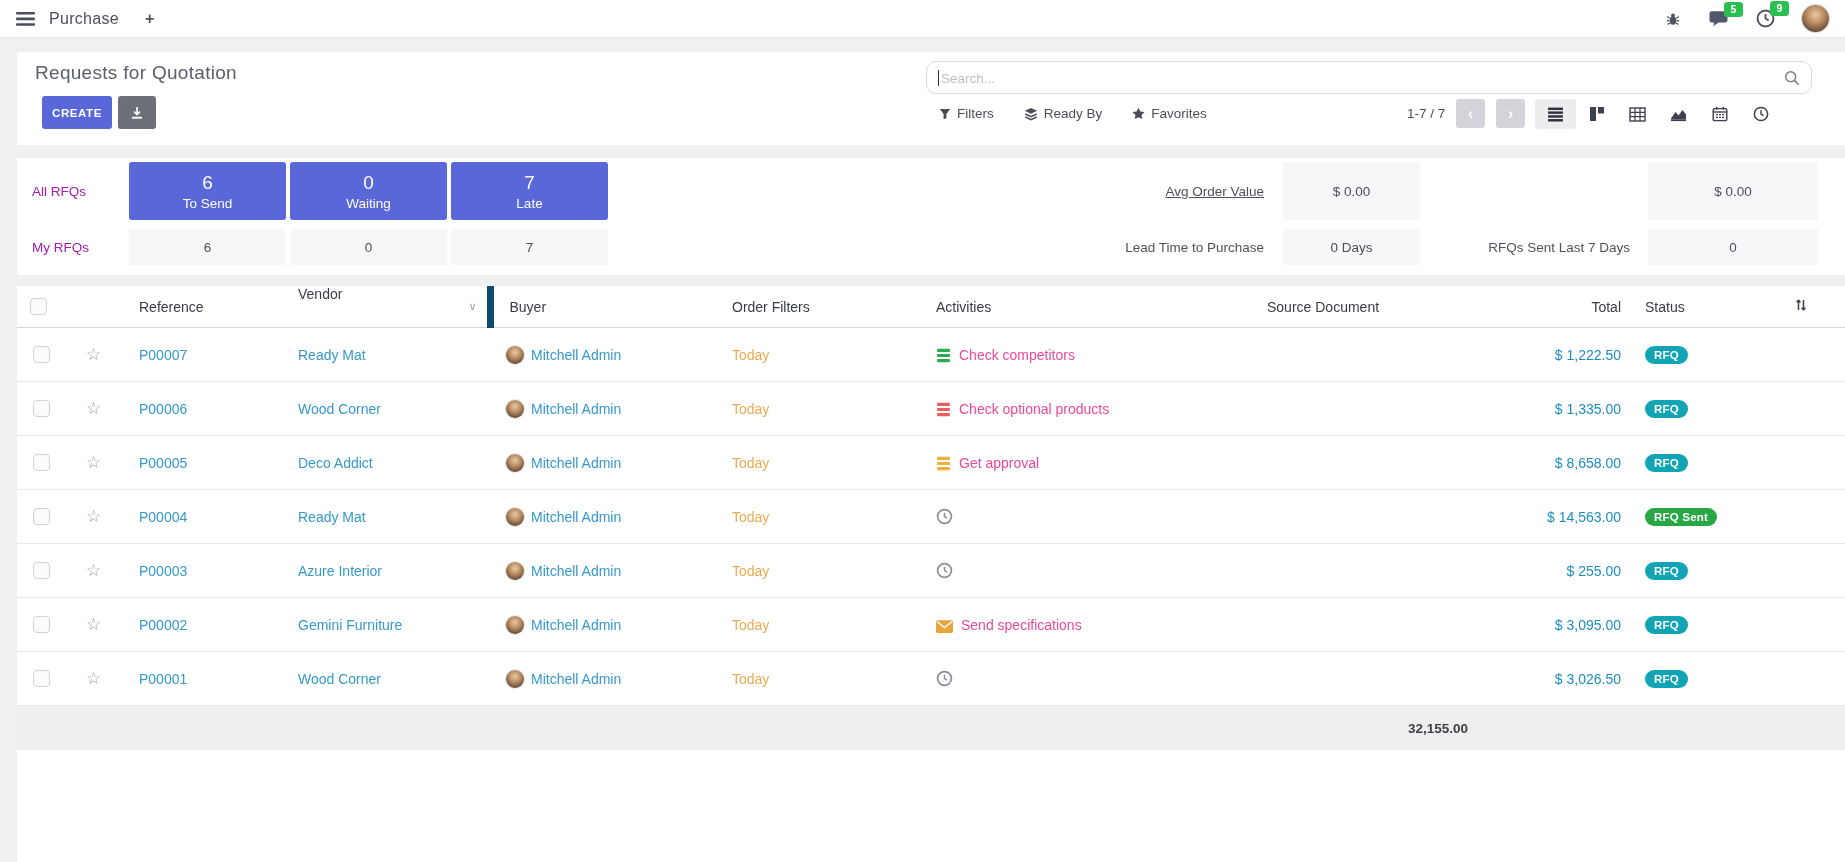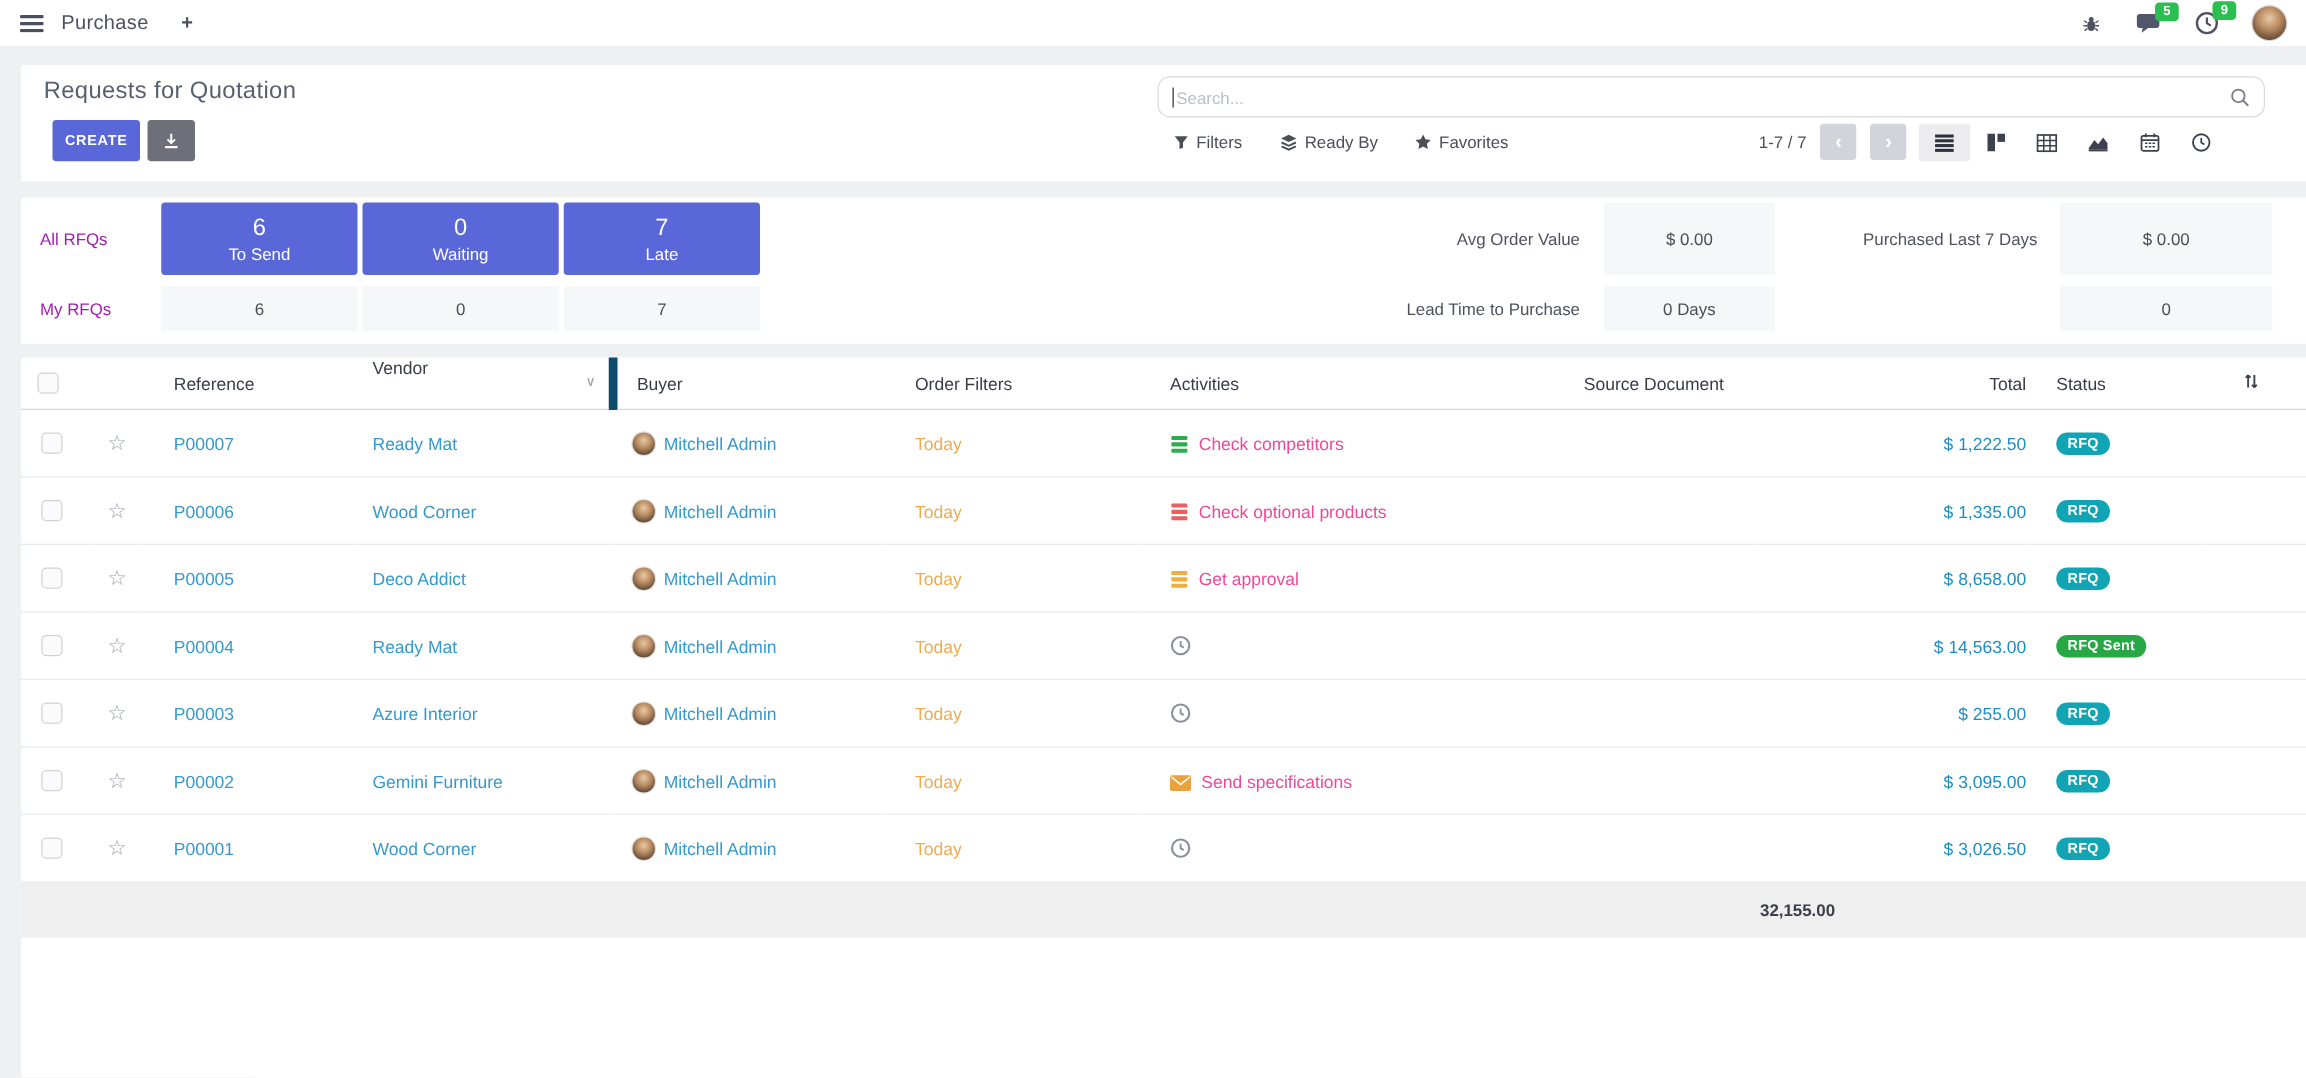--- a/index.html
+++ b/index.html
@@ -41,21 +41,21 @@
   
   .dash-label{position:absolute;left:15px;font-size:13.5px;color:#a21caf;display:flex;align-items:center;}
   .dl1{top:4px;height:58px;}
   .dl2{top:71px;height:36px;}
   .tile{position:absolute;top:4px;width:157px;height:58px;background:#5a67d8;border-radius:3px;color:#fff;display:flex;flex-direction:column;align-items:center;justify-content:center;gap:2px;}
   .tile .tv{font-size:19px;}
   .tile .tl{font-size:13.5px;}
   .mybox{position:absolute;top:71px;width:157px;height:36px;background:#f6f7f9;display:flex;align-items:center;justify-content:center;font-size:13.5px;color:#4b4e57;}
   .t0,.m0{left:112px;} .t1,.m1{left:273px;} .t2,.m2{left:434px;}
   .kpi-label{position:absolute;width:280px;text-align:right;font-size:13.5px;color:#4f525c;display:flex;align-items:center;justify-content:flex-end;}
-  .kl1{right:581px;top:4px;height:58px;}
+  .kl1{right:581px;top:4px;height:58px;text-decoration:underline;}
   .kl2{right:215px;top:4px;height:58px;}
   .kl3{right:581px;top:71px;height:36px;}
   .kl4{right:215px;top:71px;height:36px;}
   .kpi-box{position:absolute;background:#f6f7f9;display:flex;align-items:center;justify-content:center;font-size:13.5px;color:#4b4e57;}
   .kb1{left:1266px;top:4px;width:137px;height:58px;}
   .kb2{left:1631px;top:4px;width:170px;height:58px;}
   .kb3{left:1266px;top:71px;width:137px;height:36px;}
   .kb4{left:1631px;top:71px;width:170px;height:36px;}
   
   table{width:100%;border-collapse:collapse;table-layout:fixed;}
@@ -240,24 +240,24 @@
       <div class="tile t2">
         <span class="tv">7</span>
           <span class="tl">Late</span>
       </div>
       <div class="mybox m0">6</div>
       <div class="mybox m1">0</div>
       <div class="mybox m2">7</div>
 
       <div class="kpi-label kl1">Avg Order Value</div>
       <div class="kpi-box kb1">$ 0.00</div>
-      <div class="kpi-label kl2">Purchased Last 7 Days</div>
       <div class="kpi-box kb2">$ 0.00</div>
       <div class="kpi-label kl3">Lead Time to Purchase</div>
       <div class="kpi-box kb3">0 Days</div>
+      <div class="kpi-label kl4">RFQs Sent Last 7 Days</div>
       <div class="kpi-box kb4">0</div>
     </div>
 
     <div class="gap2"></div>
 
     <div class="panel panel-table">
       <table>
         <colgroup>
           <col style="width:54px">
             <col style="width:44px">

